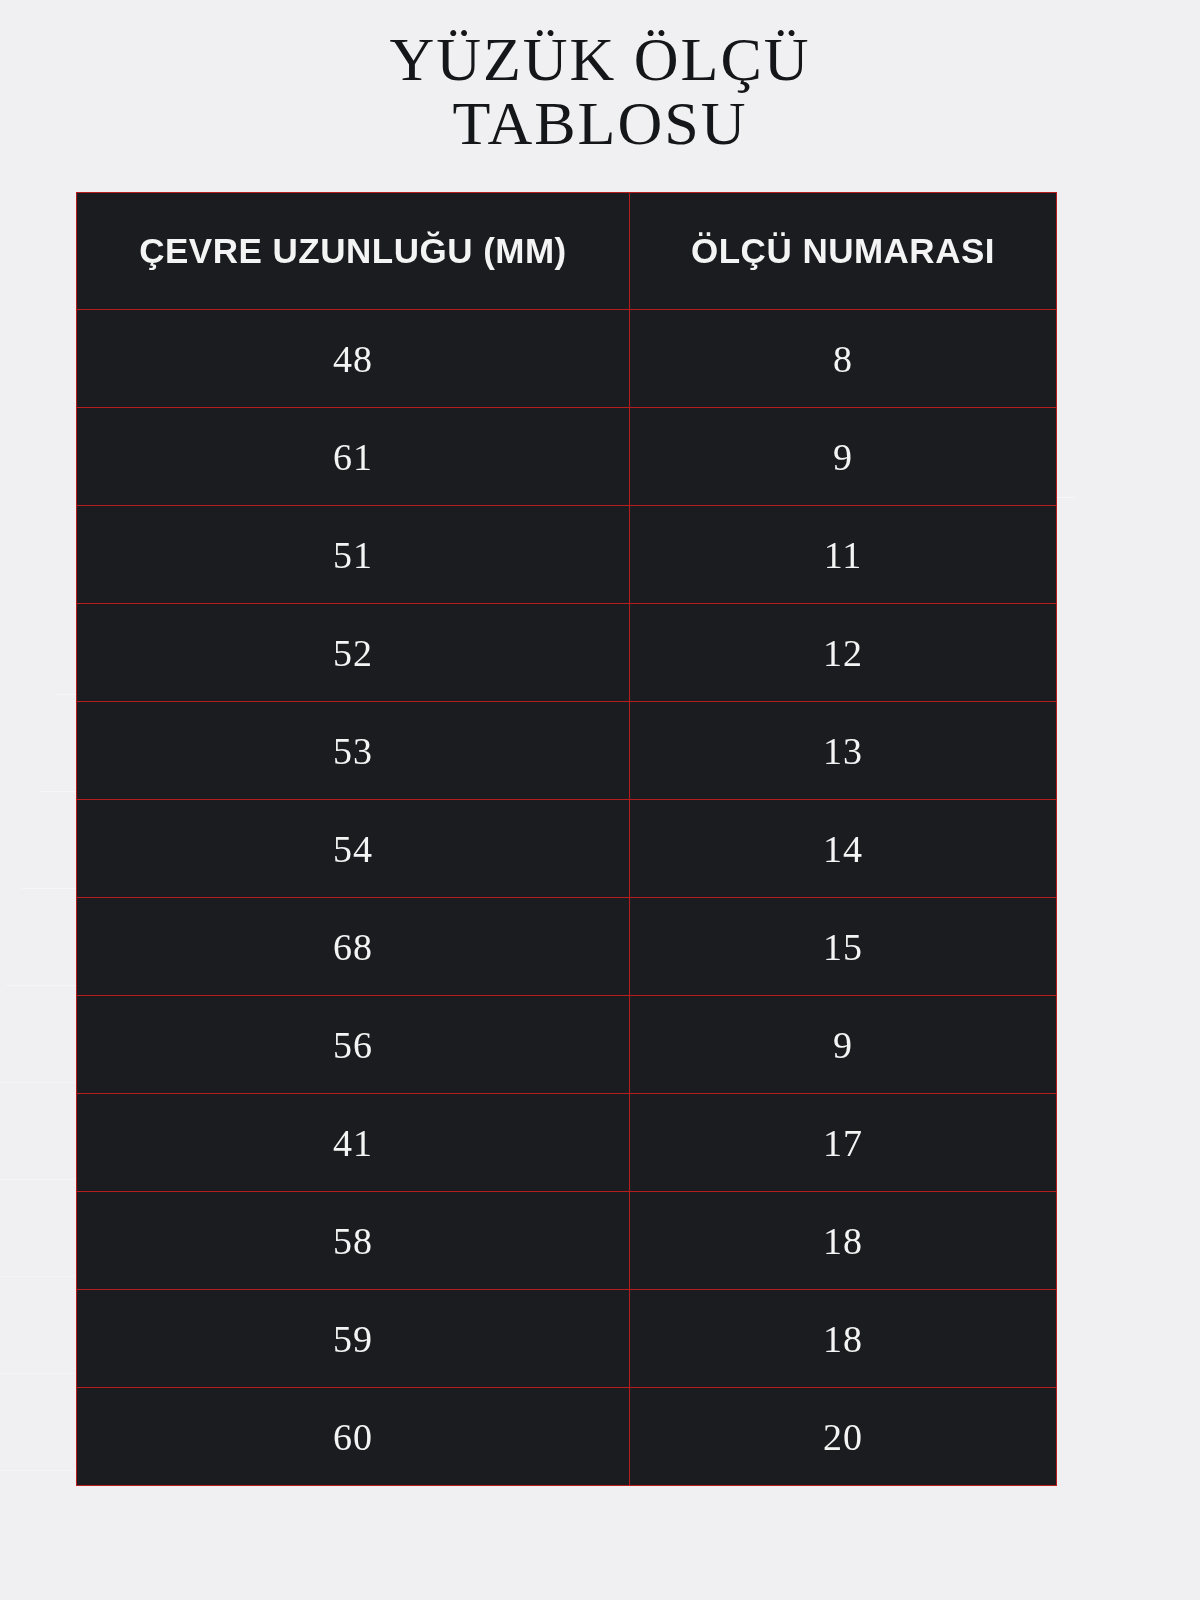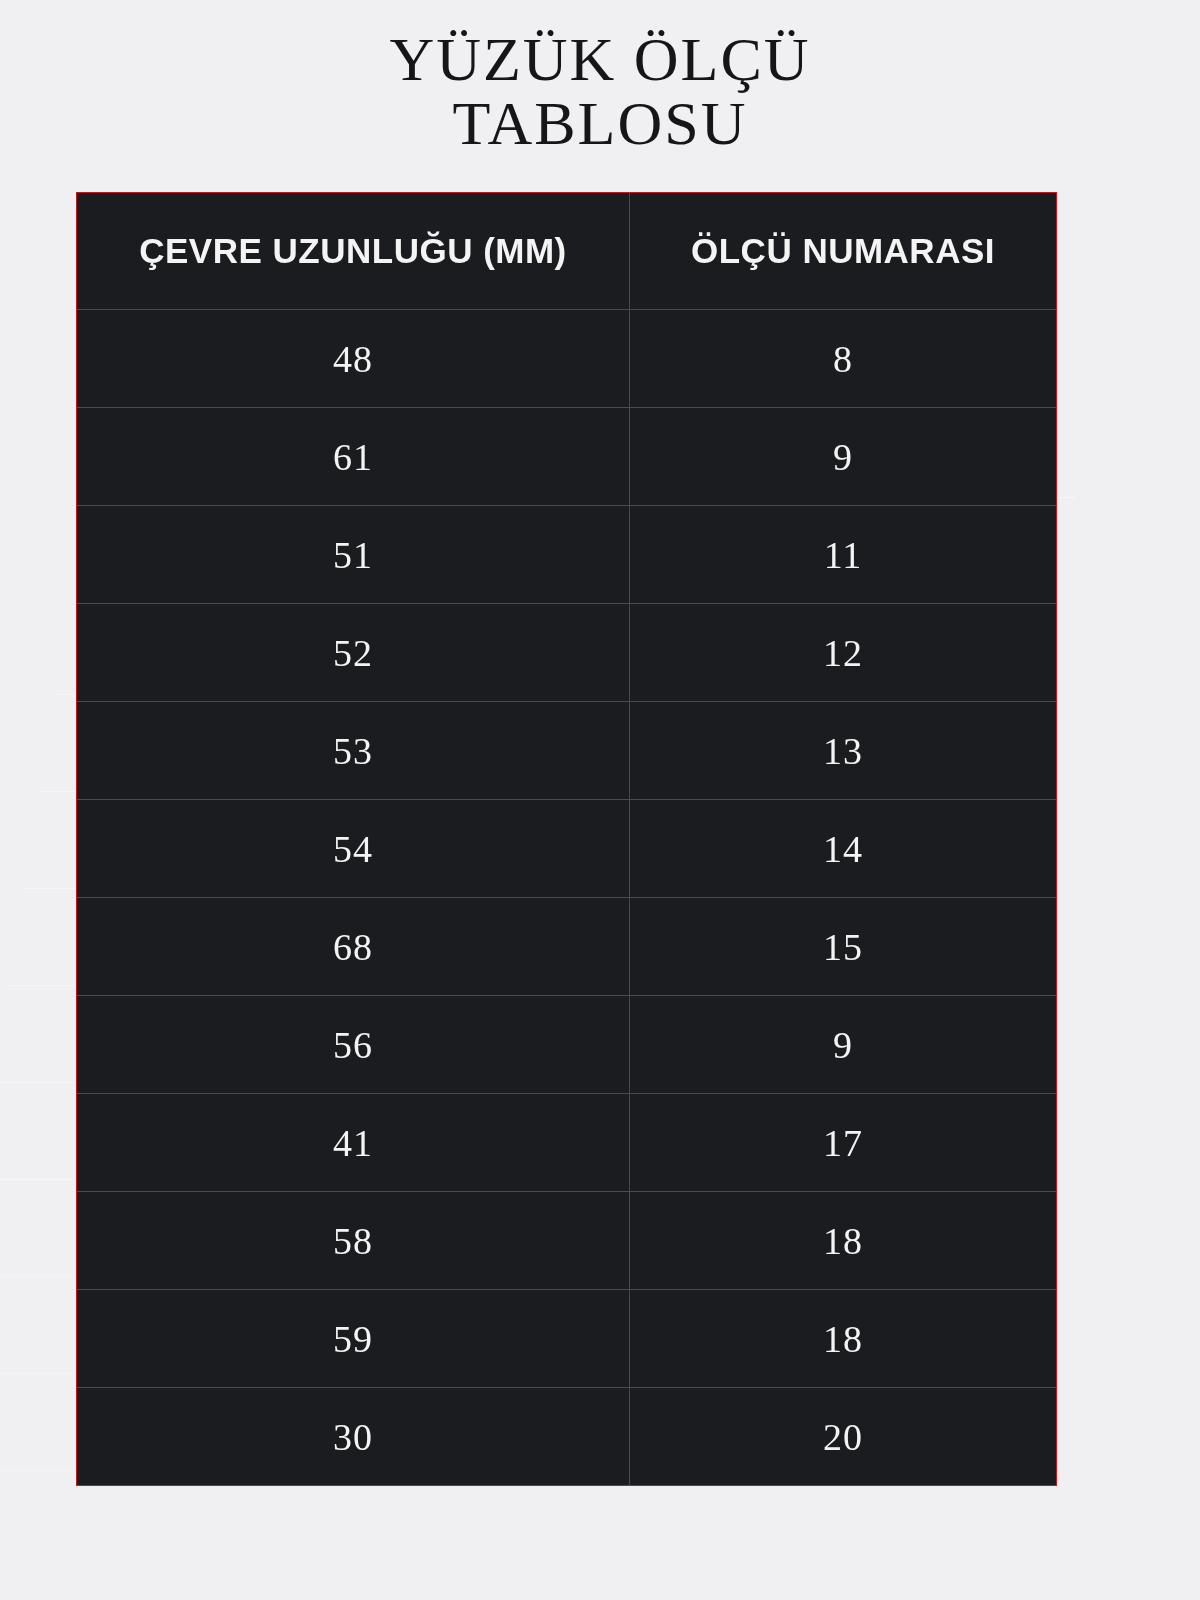--- a/index.html
+++ b/index.html
@@ -167,20 +167,20 @@
         </tr>
         <tr>
           <td>58</td>
           <td>18</td>
         </tr>
         <tr>
           <td>59</td>
           <td>18</td>
         </tr>
         <tr>
-          <td>30</td>
+          <td>60</td>
           <td>20</td>
         </tr>
       </tbody>
     </table>
   </div>
 
 </div>
 
 </body></html>

